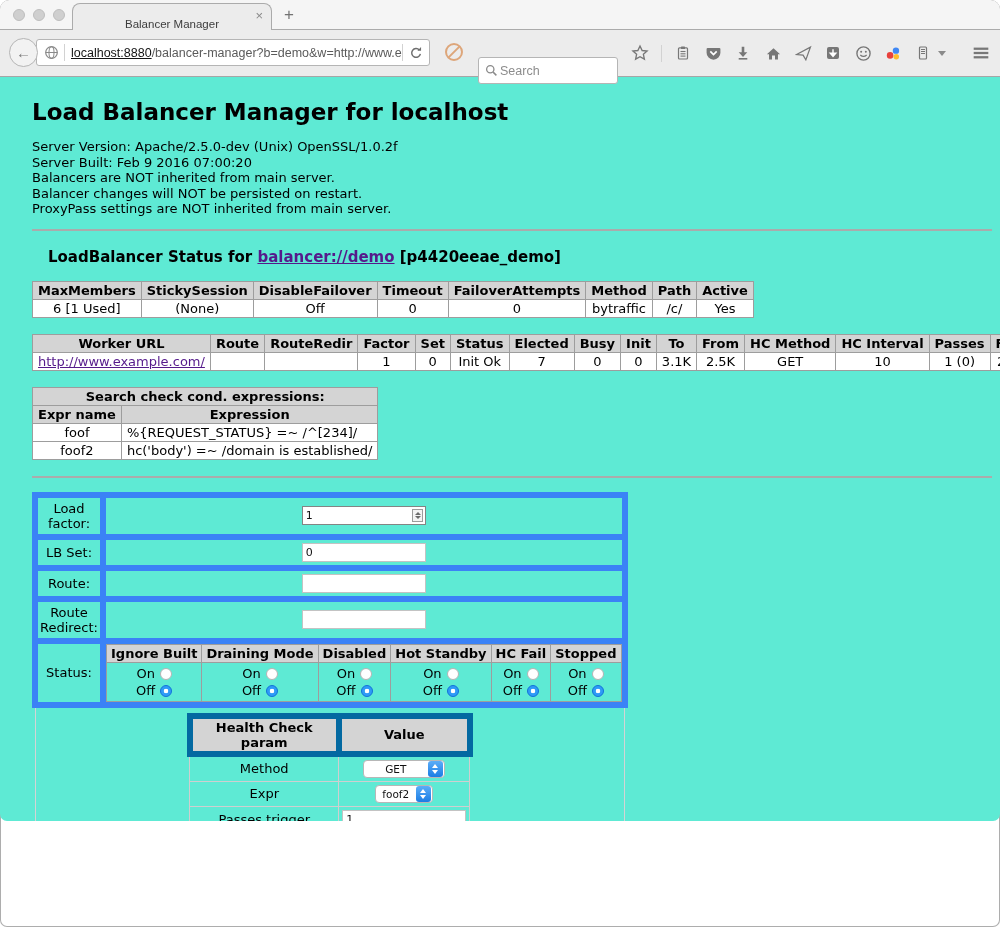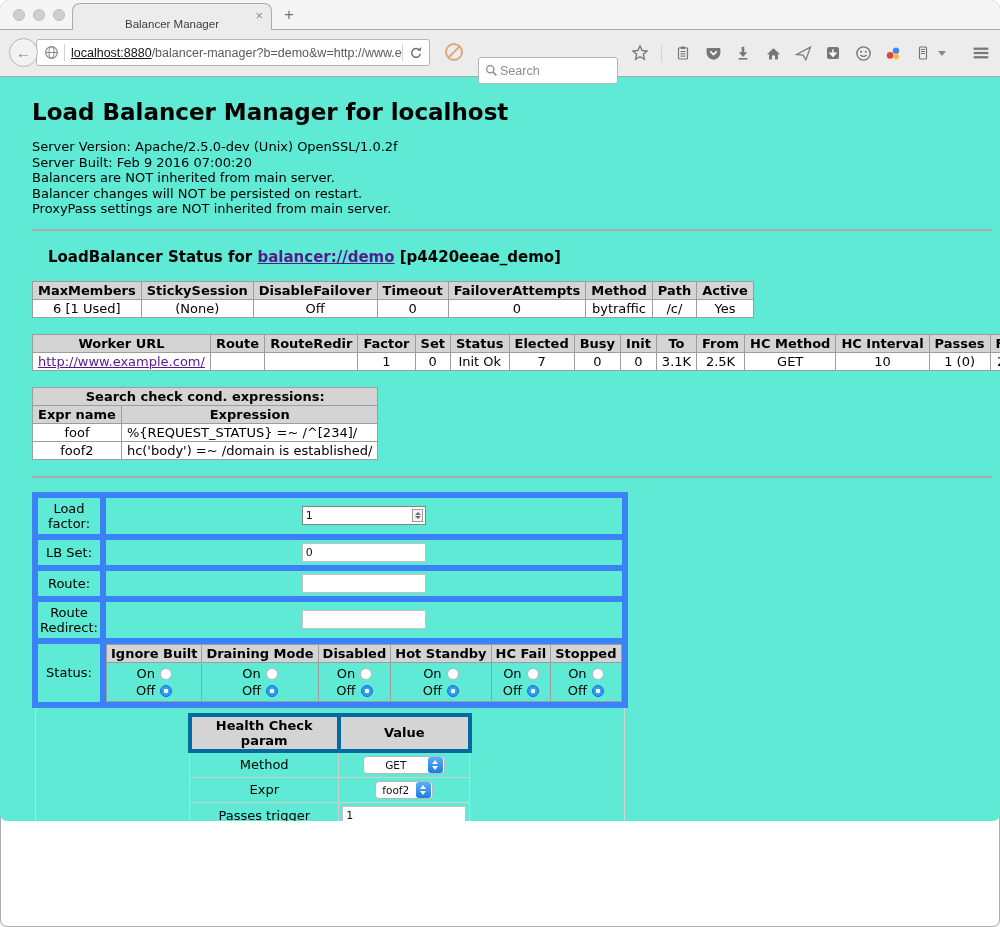--- a/index.html
+++ b/index.html
@@ -80,21 +80,21 @@
   table.st th{background:#d4d4d4;border:1px solid #9d9d9d;padding:1px 4px;white-space:nowrap;}
   table.st td{border:1px solid #9d9d9d;padding:2px 4px;}
   .rline{line-height:17px;white-space:nowrap;}
   .radio{display:inline-block;width:12px;height:12px;border-radius:50%;background:#fff;
          border:1px solid #b5b5b5;vertical-align:-2px;margin-left:5px;box-sizing:border-box;}
   .radio.checked{border:1px solid #1273d8;
          background:radial-gradient(circle,#fff 0 2px,#2e9bf7 2.6px);}
   
   table.hc{border-collapse:collapse;margin:2px auto 2px auto;font-size:13px;text-align:center;
            border:1px solid #bcbcbc;}
-  table.hc th{background:#d4d4d4;border:4px solid #0369a1;padding:1px 6px;font-weight:bold;}
+  table.hc th{background:#d4d4d4;border:6px solid #0369a1;padding:1px 6px;font-weight:bold;}
   table.hc td{border:1px solid #cfcfcf;padding:3px 3px;}
   td.hclabel{width:142px;}
   td.hcval{width:124px;}
   .select{display:inline-flex;align-items:center;border:1px solid #b7b7b7;border-radius:4px;
           background:#fff;height:18px;box-sizing:border-box;vertical-align:middle;}
   .sel-label{flex:1;font-size:10.5px;color:#111;text-align:center;padding:0 3px;}
   .stepper{width:15px;height:16px;border-radius:3px;margin:0 1px;position:relative;
           background:linear-gradient(#5cadf8,#1b7de4);}
   .stepper::before{content:"";position:absolute;left:4px;top:3px;border-left:3.5px solid transparent;
           border-right:3.5px solid transparent;border-bottom:4px solid #fff;}

